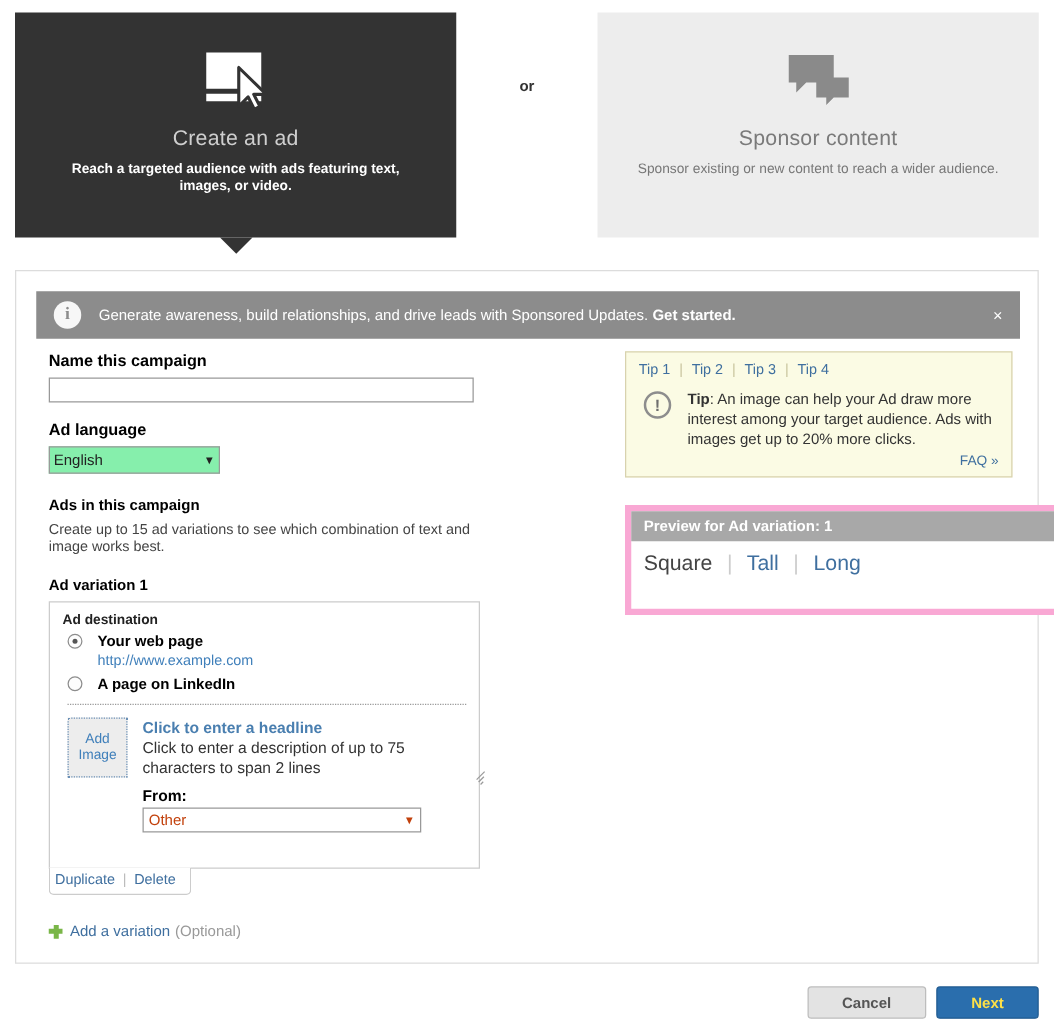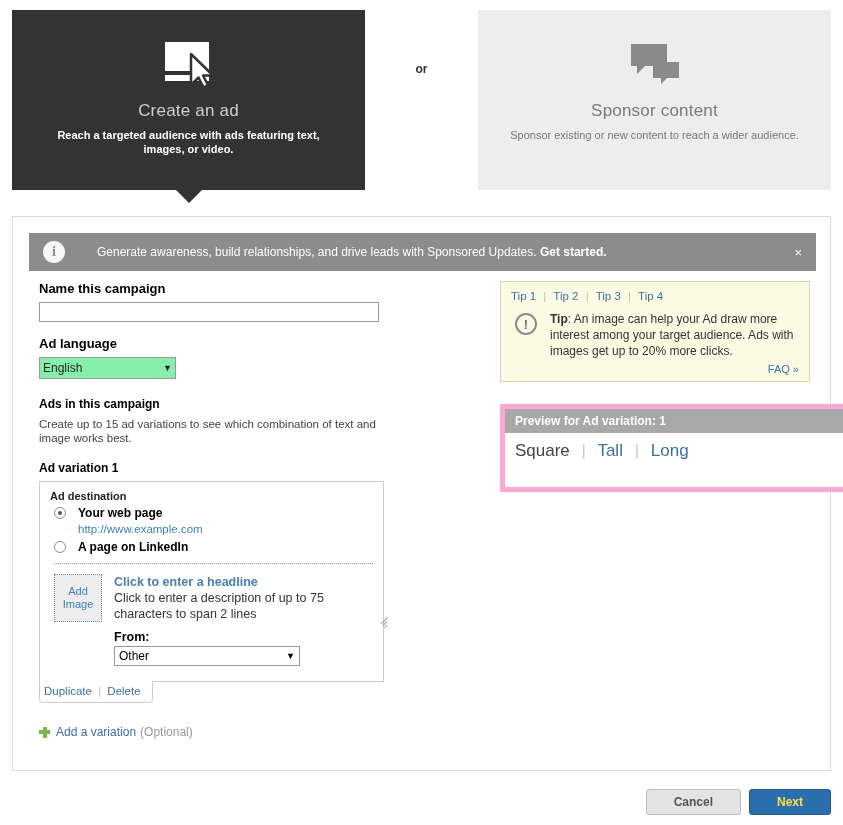--- a/index.html
+++ b/index.html
@@ -101,21 +101,21 @@
     font-weight: bold;
     font-size: 14px;
     font-family: "Liberation Serif", serif;
     display: flex; align-items: center; justify-content: center;
     margin-left: 14px;
     flex: none;
   }
   .banner-text {
     color: #ffffff;
     font-size: 12px;
-    margin-left: 32px;
+    margin-left: 14px;
     flex: 1;
   }
   .banner-text b { font-weight: bold; }
   .banner-close {
     color: #ffffff;
     font-size: 13px;
     margin-right: 14px;
     cursor: pointer;
     line-height: 1;
   }
@@ -170,21 +170,21 @@
     color: #000;
     margin-bottom: 6px;
   }
 
   
   .variation-box {
     position: relative;
     width: 345px;
     border: 1px solid #cccccc;
     background: #fff;
-    padding: 8px 10px 15px 10px;
+    padding: 8px 10px 28px 10px;
   }
   .dest-label {
     font-size: 11px;
     font-weight: bold;
     color: #222;
     margin-bottom: 4px;
   }
   .radio-row {
     display: flex;
     align-items: center;
@@ -266,25 +266,25 @@
   .resize-grip span:nth-child(2){ width:6px; margin: 2px 0 0 3px;}
   .resize-grip span:nth-child(3){ width:3px; margin: 2px 0 0 5px;}
 
   .from-label {
     font-size: 12.5px;
     font-weight: bold;
     color: #000;
     margin: 8px 0 2px 0;
   }
   .from-select {
-    width: 186px; height: 20px;
+    width: 223px; height: 20px;
     border: 1px solid #999;
     background: #fff;
     font-size: 12px;
-    color: #000000;
+    color: #c2410c;
     padding: 0 4px;
     display: flex;
     align-items: center;
     justify-content: space-between;
     cursor: pointer;
   }
   .from-select .caret { font-size: 9px; }
 
   
   .var-footer {

